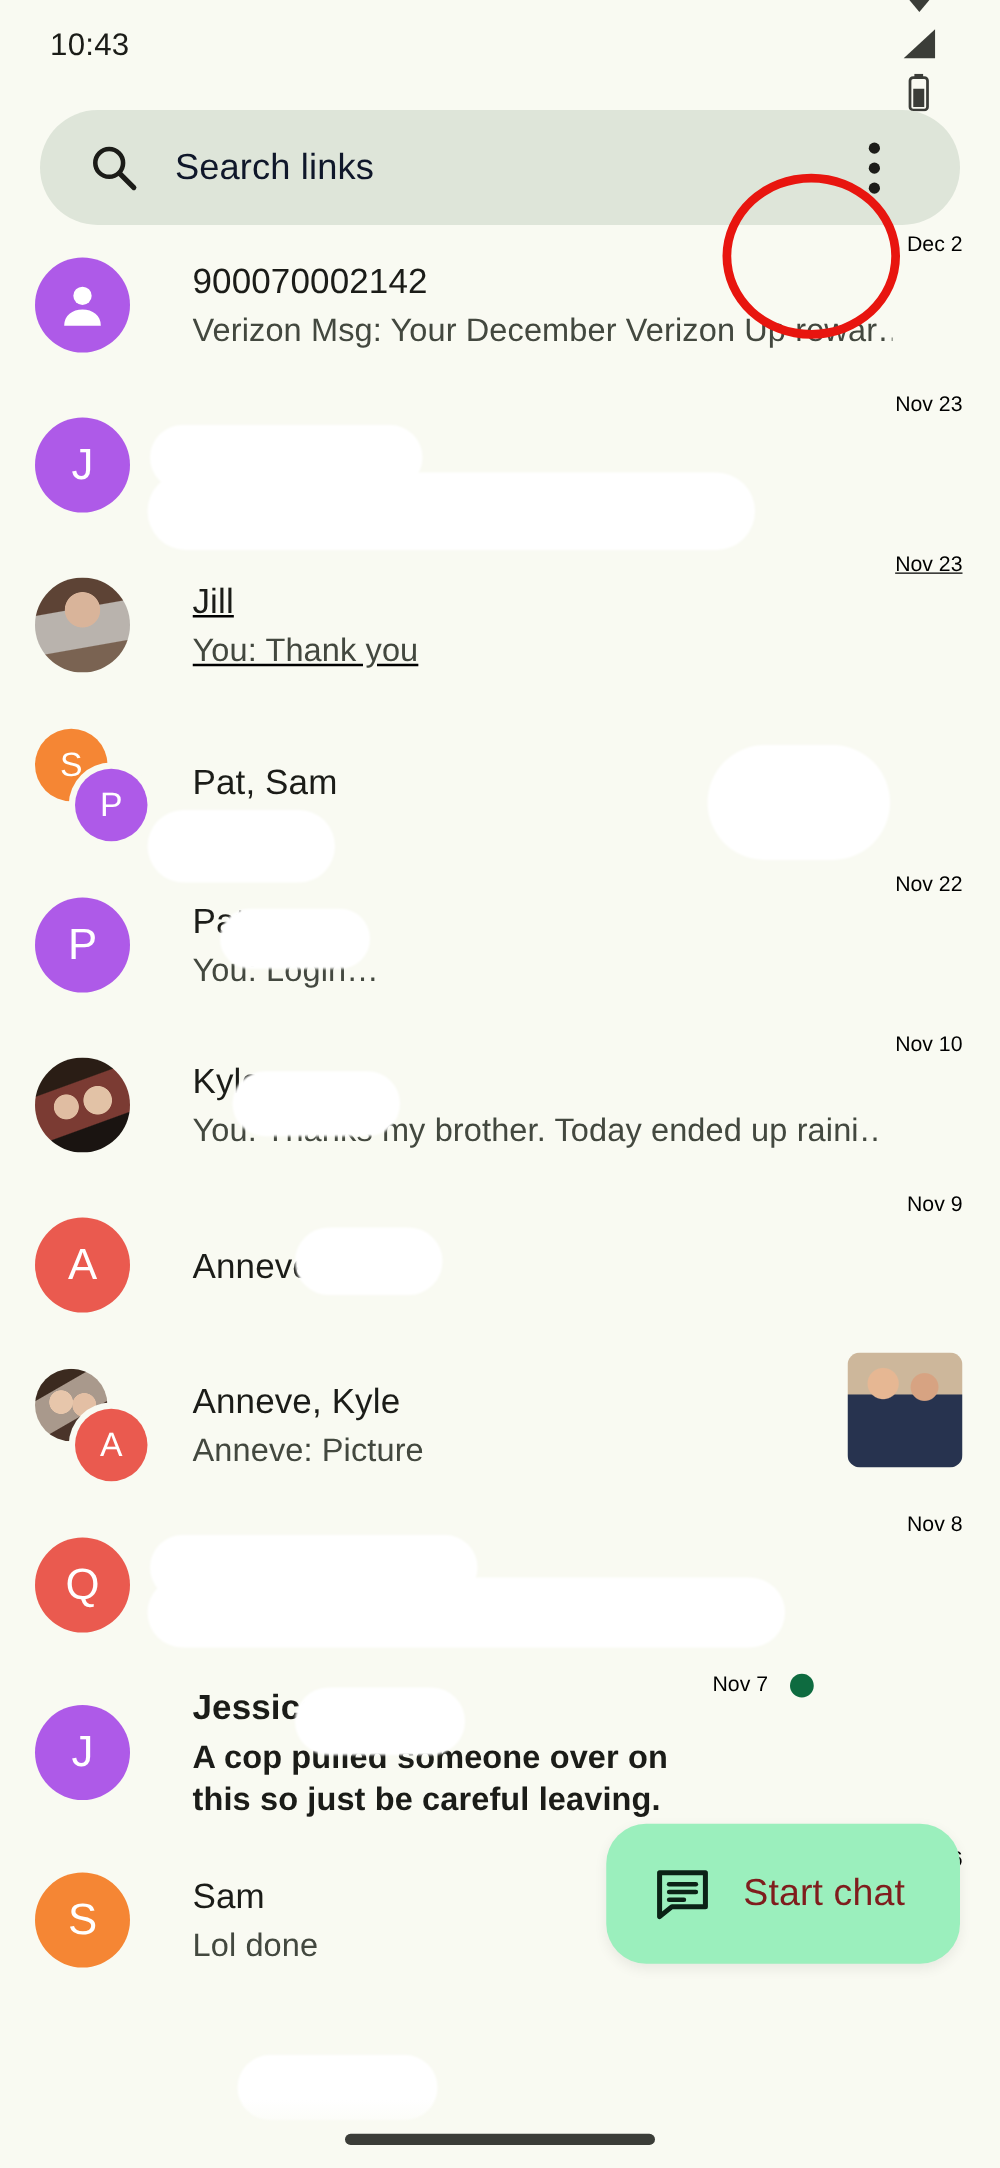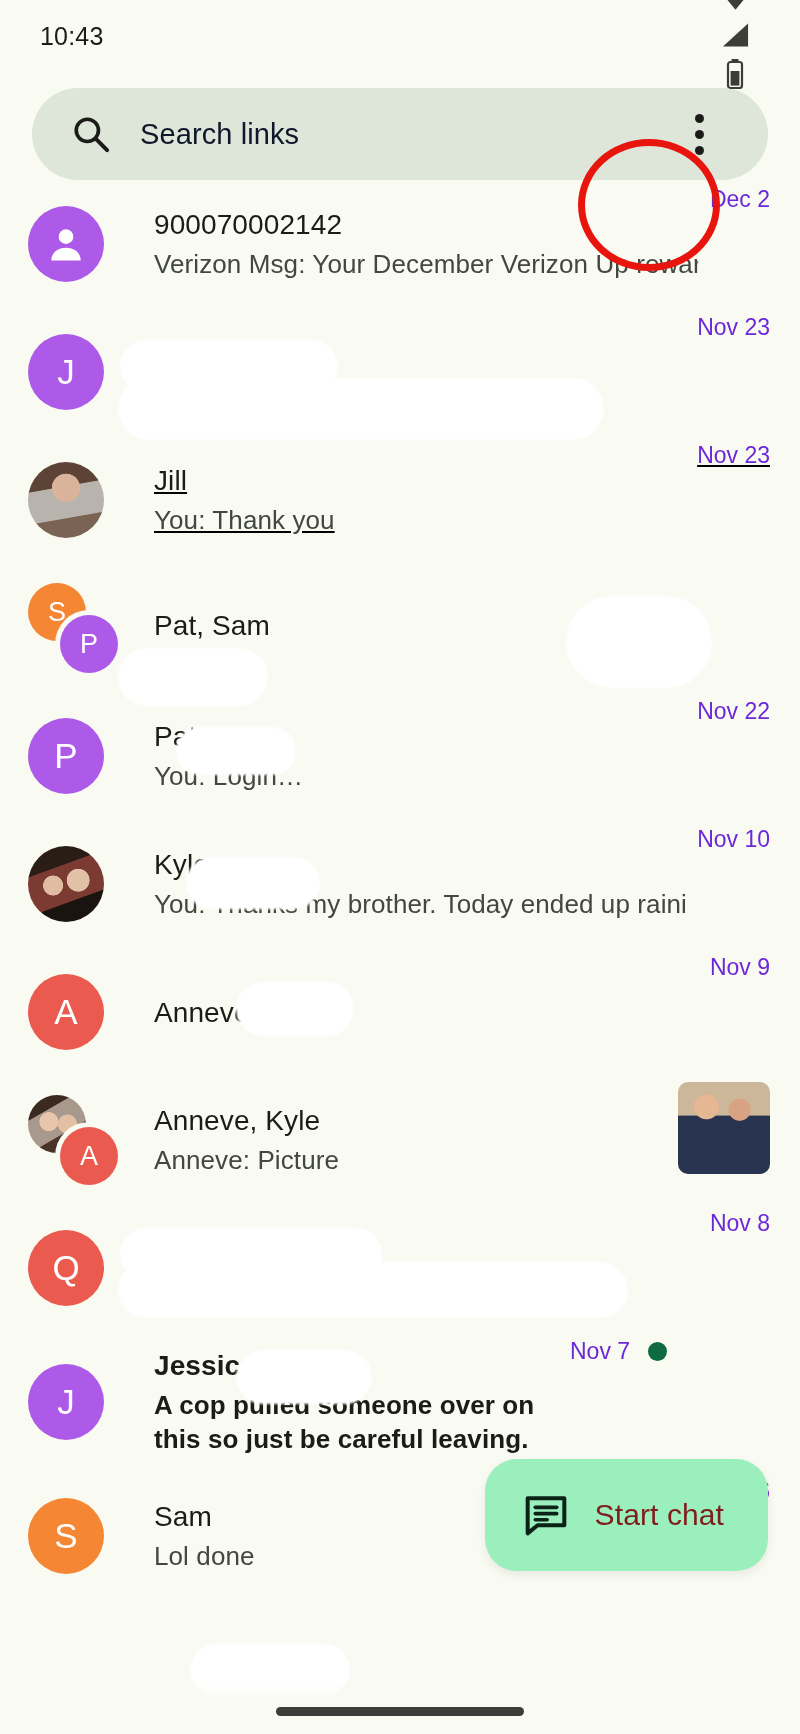--- a/index.html
+++ b/index.html
@@ -117,21 +117,21 @@
   .row.unread .rowsnippet { font-weight:bold; color:#1b1c18; white-space:normal; }
   .rowmeta {
     display:flex;
     align-items:center;
     gap:18px;
     margin-left:12px;
     flex-shrink:0;
     align-self:flex-start;
     padding-top:6px;
   }
-  .rowdate { font-size:23px; color:#6d28d9; white-space:nowrap; }
+  .rowdate { font-size:17px; color:#000000; white-space:nowrap; }
   .unread-dot { width:19px; height:19px; border-radius:50%; background:#0e6b40; display:block; }
   .thumb {
     width:92px; height:92px;
     border-radius:10px;
     overflow:hidden;
     flex-shrink:0;
   }
 
   
   .blob {

